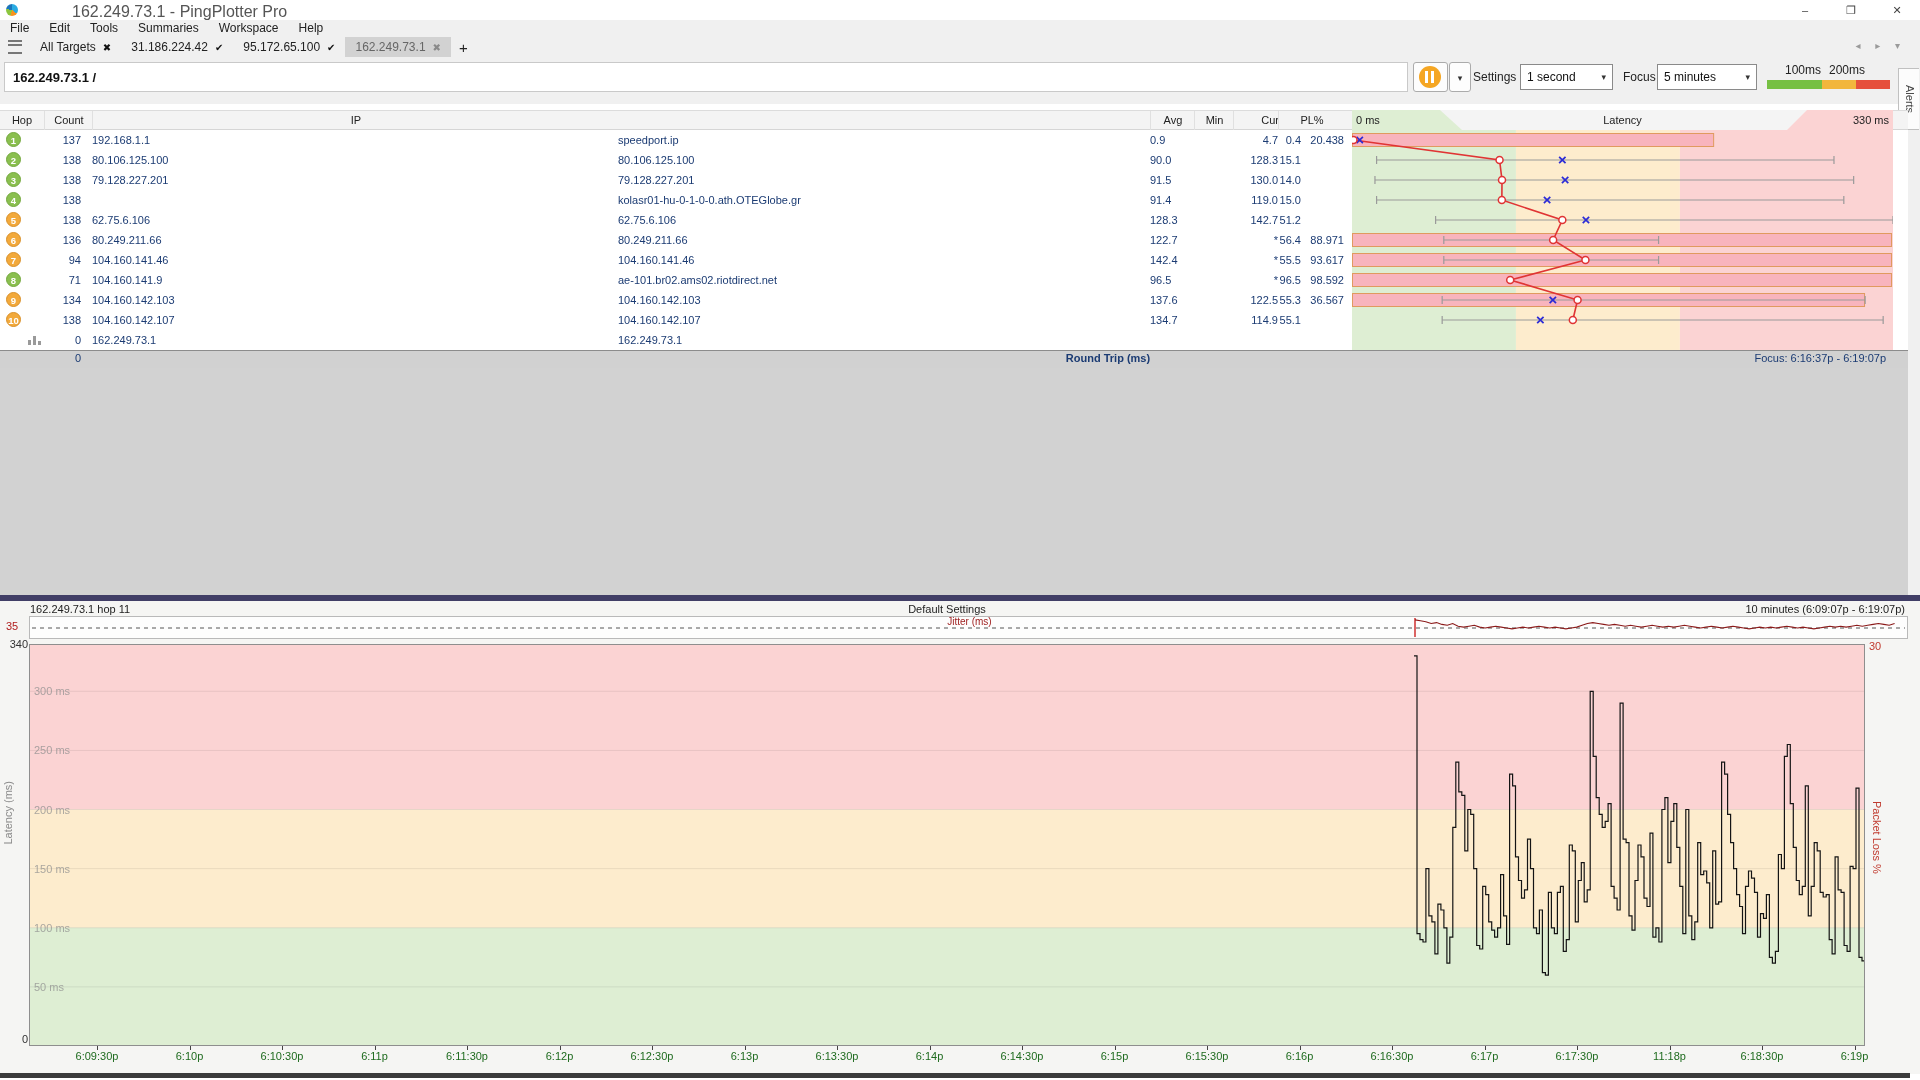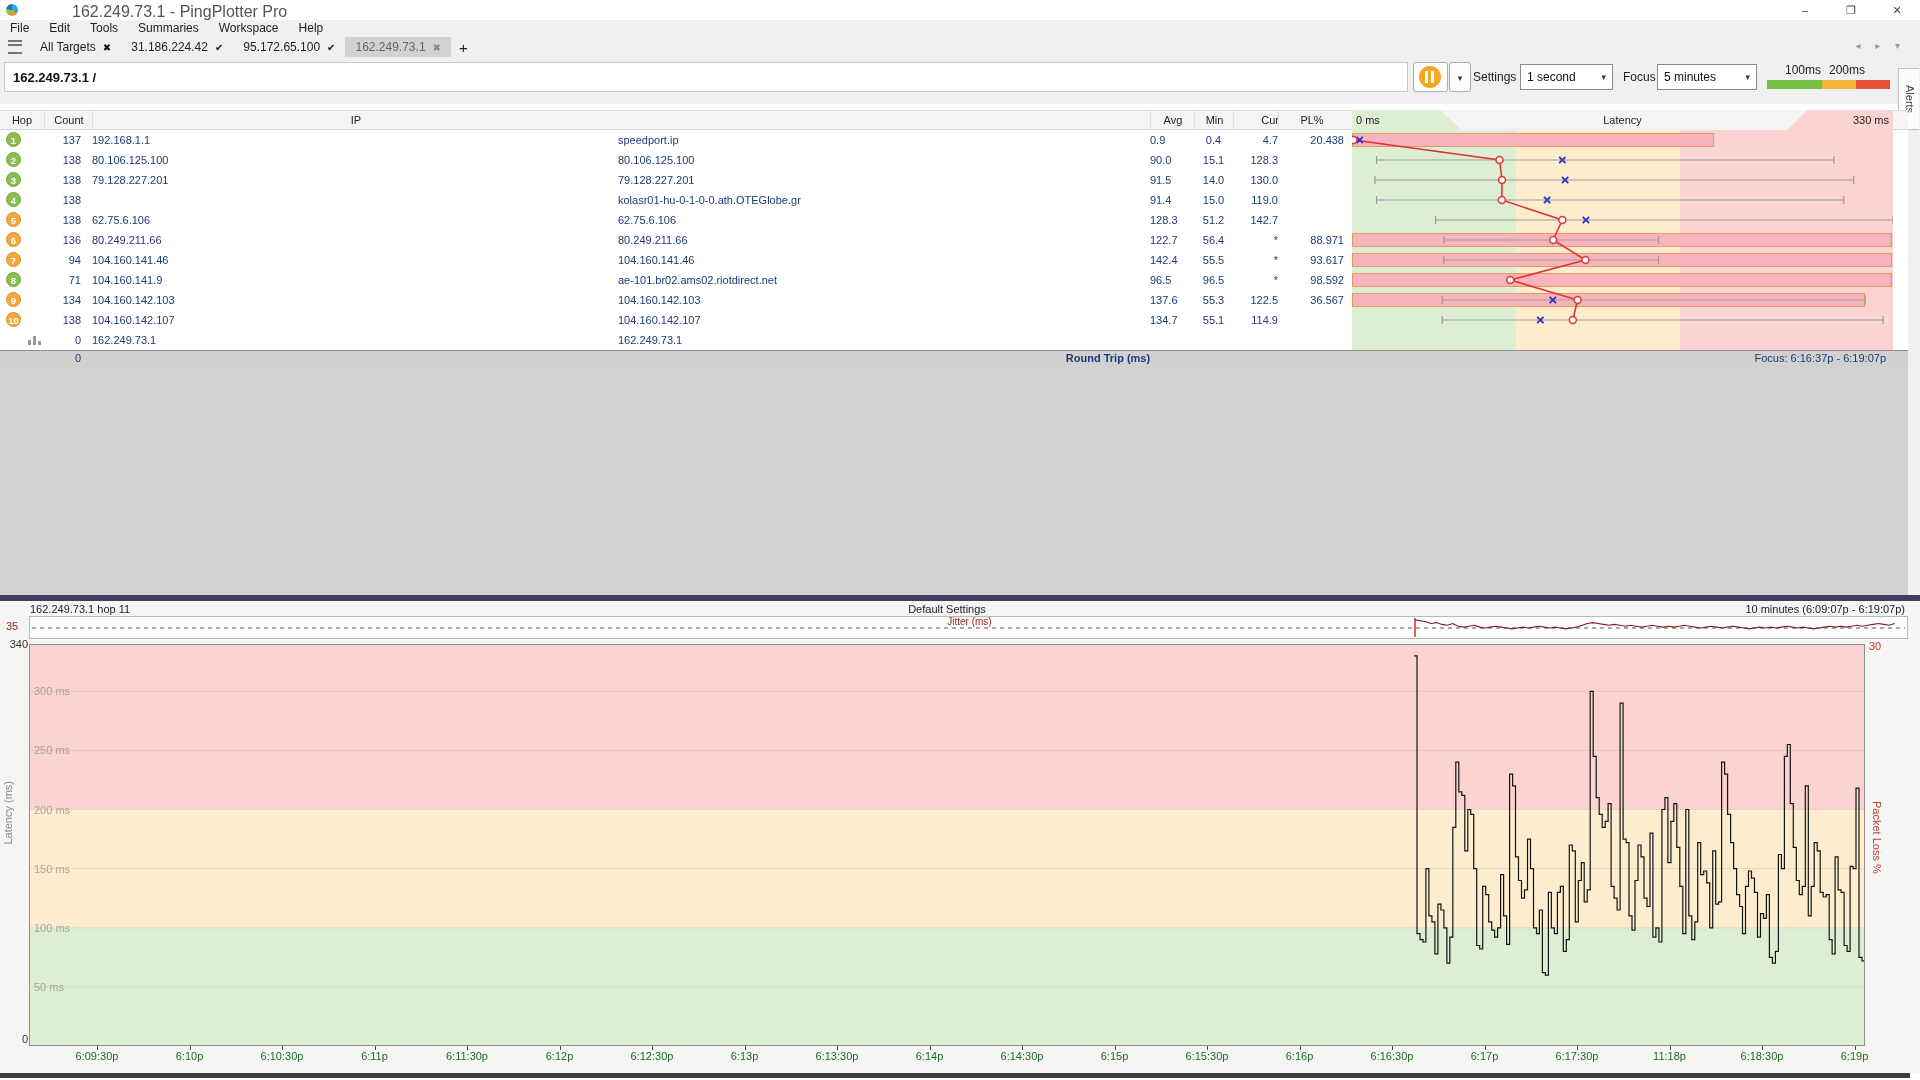--- a/index.html
+++ b/index.html
@@ -47,21 +47,21 @@
   
   #table-header{left:0;top:110px;width:1908px;height:20px;background:#f4f4f4;border-top:1px solid #dcdcdc;border-bottom:1px solid #d6d6d6;box-sizing:border-box;}
   .hcell{position:absolute;top:0;height:19px;line-height:19px;font-size:11px;color:#222;text-align:center;border-left:1px solid #e0e0e0;}
   #table-body{left:0;top:130px;width:1908px;height:220px;background:#fff;}
   .trow{position:relative;height:20px;}
   .cell{position:absolute;top:0;height:20px;line-height:20px;font-size:11px;color:#1b3b73;white-space:nowrap;}
   .c-count{left:29px;width:52px;text-align:right;}
   .c-ip{left:92px;width:510px;}
   .c-name{left:618px;width:540px;}
   .c-avg{left:1150px;width:44px;text-align:left;}
-  .c-min{left:1194px;width:39px;text-align:center;}
+  .c-min{left:1262px;width:39px;text-align:right;}
   .c-cur{left:1233px;width:45px;text-align:right;}
   .c-pl{left:1278px;width:66px;text-align:right;}
   .badge{position:absolute;left:6px;top:2px;width:15px;height:15px;border-radius:50%;
          font-size:9.5px;font-weight:bold;color:#fff;text-align:center;line-height:15px;}
   .badge.green{background:#8abf4f;border:1px solid #74a83e;box-sizing:border-box;}
   .badge.orange{background:#f2a93b;border:1px solid #d9902a;box-sizing:border-box;}
   .chart-ico{position:absolute;left:28px;top:5px;width:14px;height:10px;}
   .chart-ico i{position:absolute;bottom:0;width:3px;background:#9a9a9a;}
   
   #lat-header{left:1352px;top:110px;width:541px;height:20px;background:#f4f4f4;overflow:hidden;}

